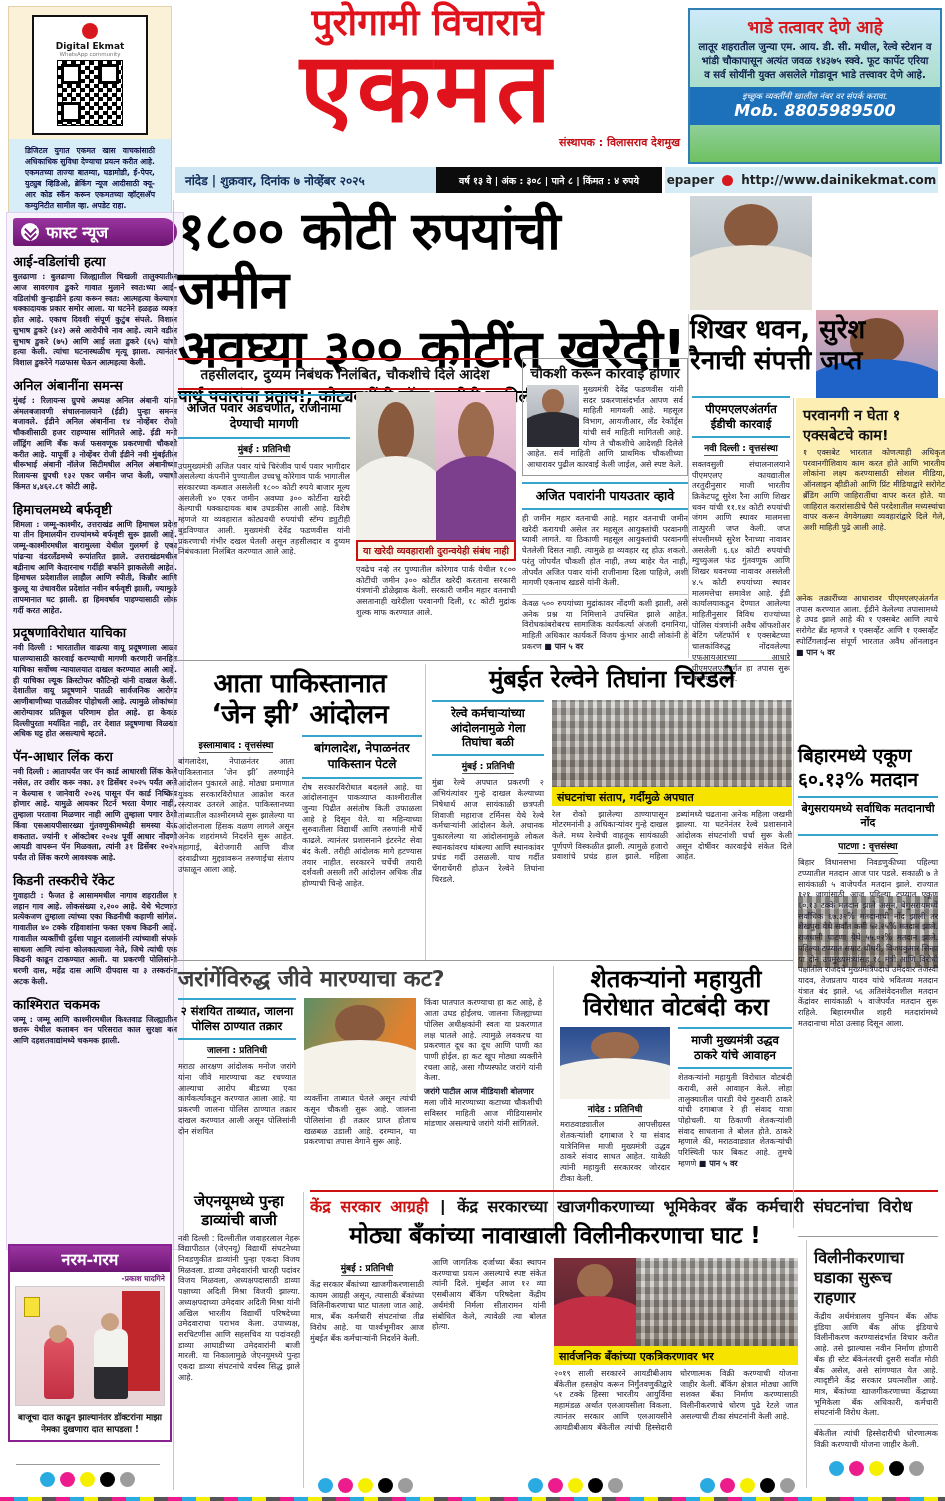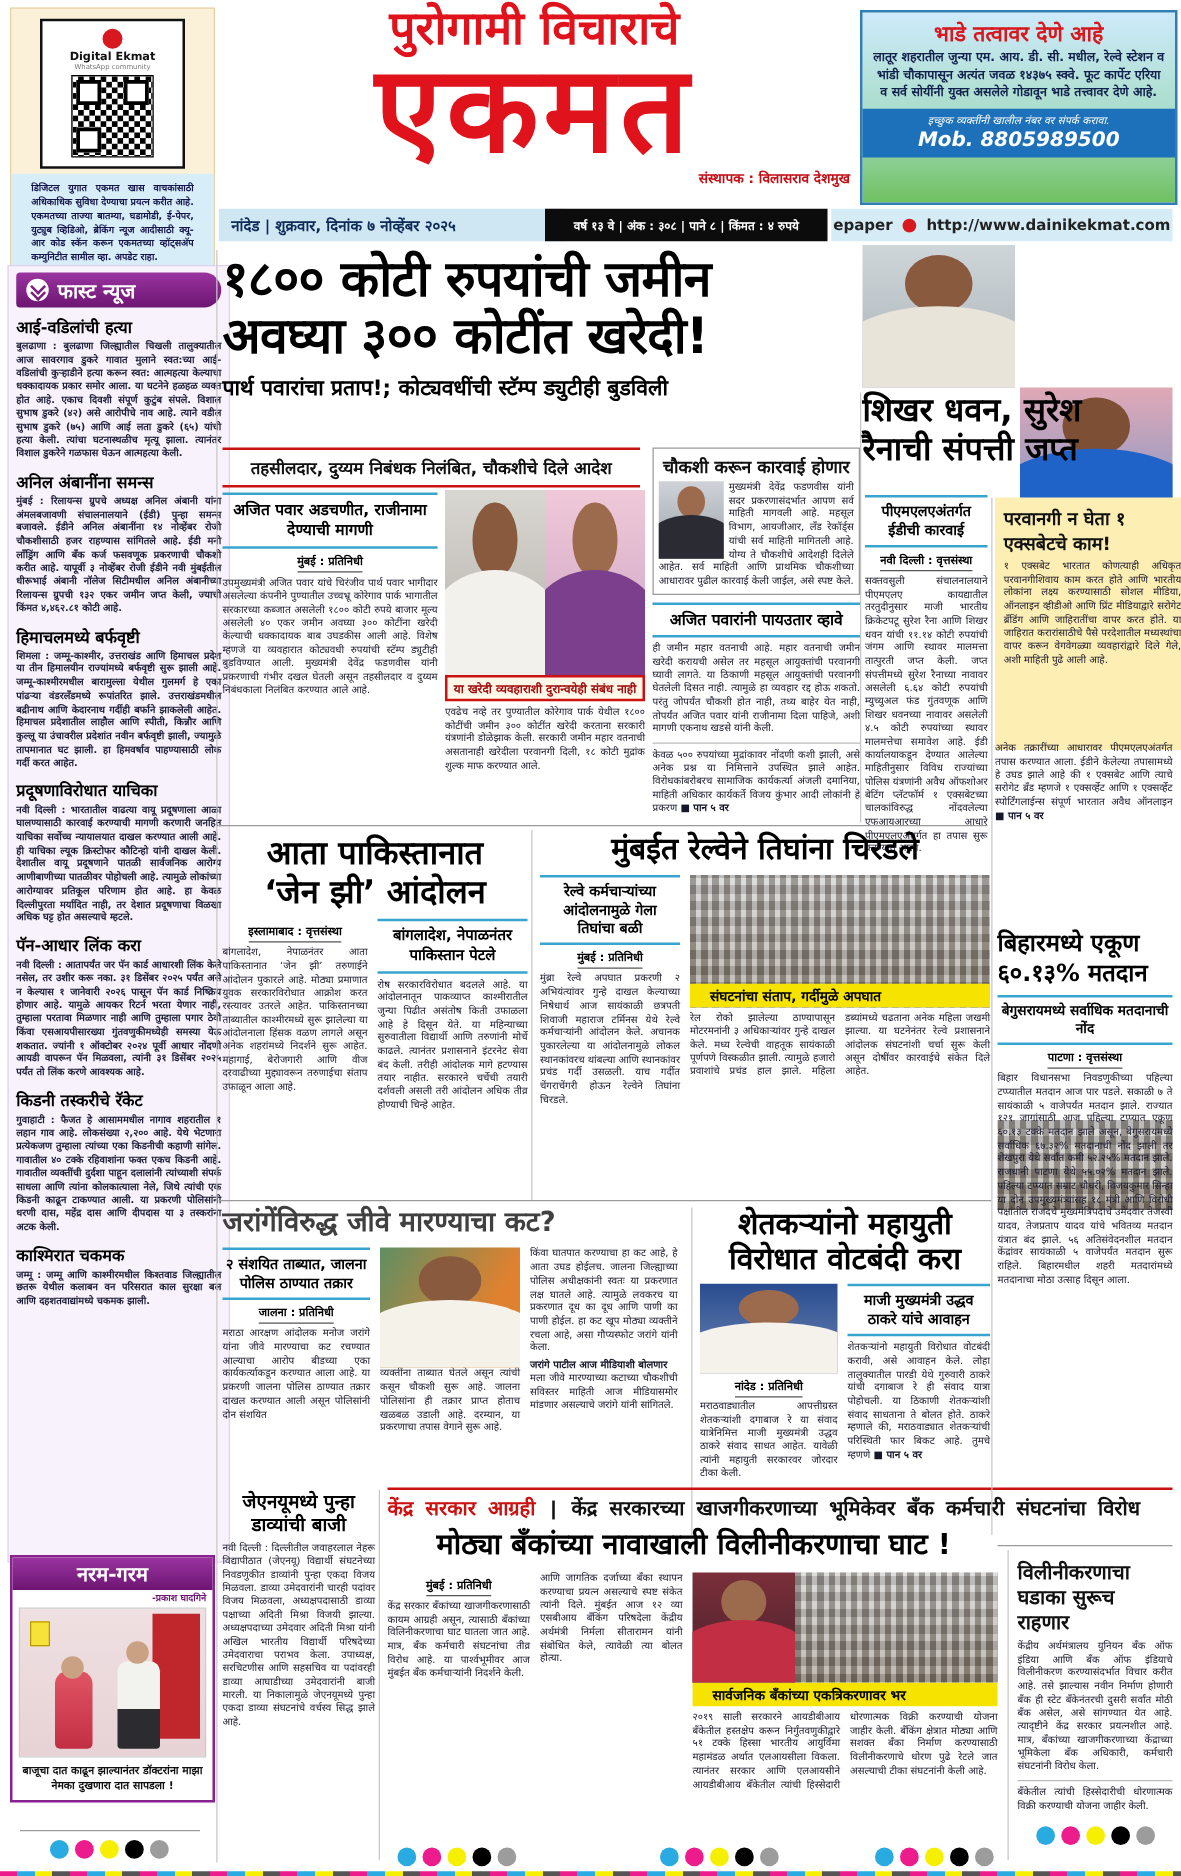--- a/index.html
+++ b/index.html
@@ -44,33 +44,33 @@
   .fnpill{background:linear-gradient(180deg,#9a34a0,#6d1573);color:#fff;border-radius:4px 18px 18px 4px;
           display:flex;align-items:center;gap:7px;padding:3px 8px;margin-bottom:6px;}
   .fnpill .circ{width:18px;height:18px;border-radius:50%;background:#fff;position:relative;flex:0 0 18px;}
   .fnpill .circ i,.fnpill .circ b{position:absolute;left:5px;width:7px;height:7px;border-right:2px solid #7b1d81;border-bottom:2px solid #7b1d81;transform:rotate(45deg);}
   .fnpill .circ i{top:2px;} .fnpill .circ b{top:7px;}
   .fnpill .lbl{font-size:16px;font-weight:bold;}
   .fnitem{margin-bottom:7px;}
   .fnitem .t{font-size:13px;font-weight:bold;color:#000;margin:2px 0 2px;}
   .fnitem .b{font-size:7.8px;line-height:1.38;text-align:justify;color:#1d1d38;font-weight:bold;}
   
-  .h-lead{font-size:40px;font-weight:bold;line-height:1.13;color:#000;letter-spacing:-.5px;}
+  .h-lead{font-size:52px;font-weight:bold;line-height:1.13;color:#000;letter-spacing:-.5px;}
   .h-sub{font-size:17px;font-weight:bold;color:#000;margin-top:6px;}
   .strap{border:2px solid #cc1111;border-left:none;border-right:none;font-size:13.5px;font-weight:bold;text-align:center;padding:5px 2px;}
   .h2a{font-size:26px;font-weight:bold;line-height:1.18;color:#000;}
   .h2b{font-size:24px;font-weight:bold;line-height:1.15;color:#000;}
   .h2c{font-size:22px;font-weight:bold;line-height:1.2;color:#404040;}
   .h2d{font-size:19px;font-weight:bold;line-height:1.25;color:#000;}
   .boxart{border:1px solid #999;padding:4px;}
   .boxart .bt{font-size:14px;font-weight:bold;text-align:center;margin-bottom:3px;}
   .redcap{border:2px solid #cc1111;color:#a40d0d;font-weight:bold;font-size:9.5px;text-align:center;padding:2px 1px;background:#fff7e8;}
   .yelbox{background:#fdeeb3;padding:6px 7px;}
   .yelbox .yt{font-size:14.5px;font-weight:bold;margin-bottom:4px;}
-  .ycap{background:#f6e400;font-weight:bold;font-size:11px;padding:2px 16px;color:#000;}
+  .ycap{background:#f6e400;font-weight:bold;font-size:11px;padding:2px 5px;color:#000;}
   
   .photo{position:relative;overflow:hidden;background:#b9b2a8;}
   .pp i{position:absolute;border-radius:50%;background:var(--skin,#9c6b4d);width:44%;height:40%;left:28%;top:7%;}
   .pp b{position:absolute;width:130%;height:60%;left:-15%;top:43%;border-radius:50% 50% 0 0;background:var(--shirt,#ddd);}
   .crowd{background:
      repeating-linear-gradient(90deg,rgba(60,50,40,.35) 0 5px,rgba(255,255,255,.25) 5px 9px),
      repeating-linear-gradient(0deg,rgba(90,80,70,.3) 0 7px,rgba(230,225,215,.3) 7px 13px),
      linear-gradient(180deg,#c9cdd1,#8e867b);}
   .caption-photo{position:absolute;left:0;bottom:0;right:0;}
   

